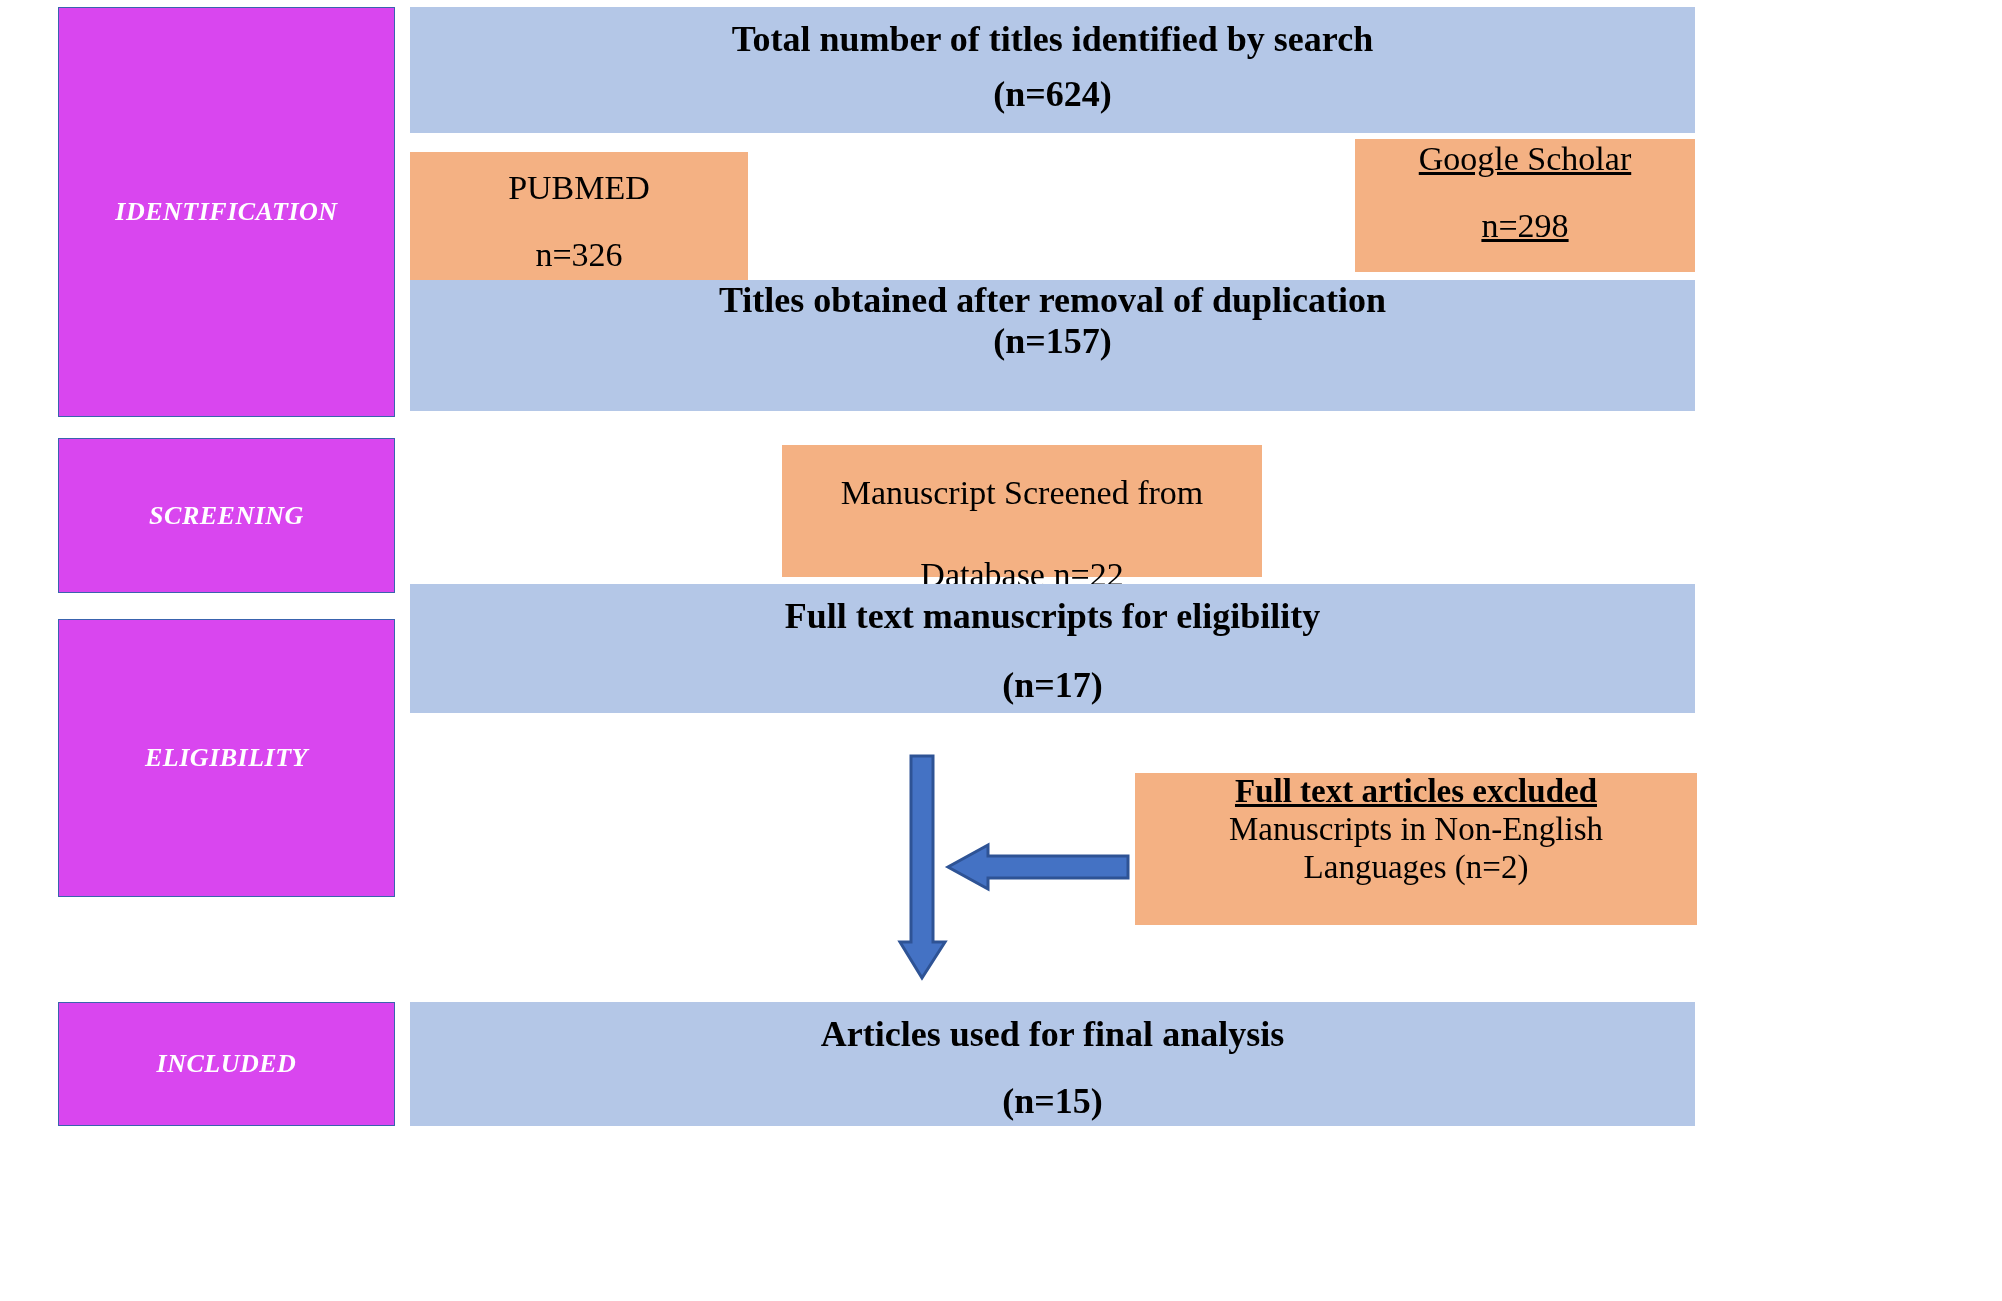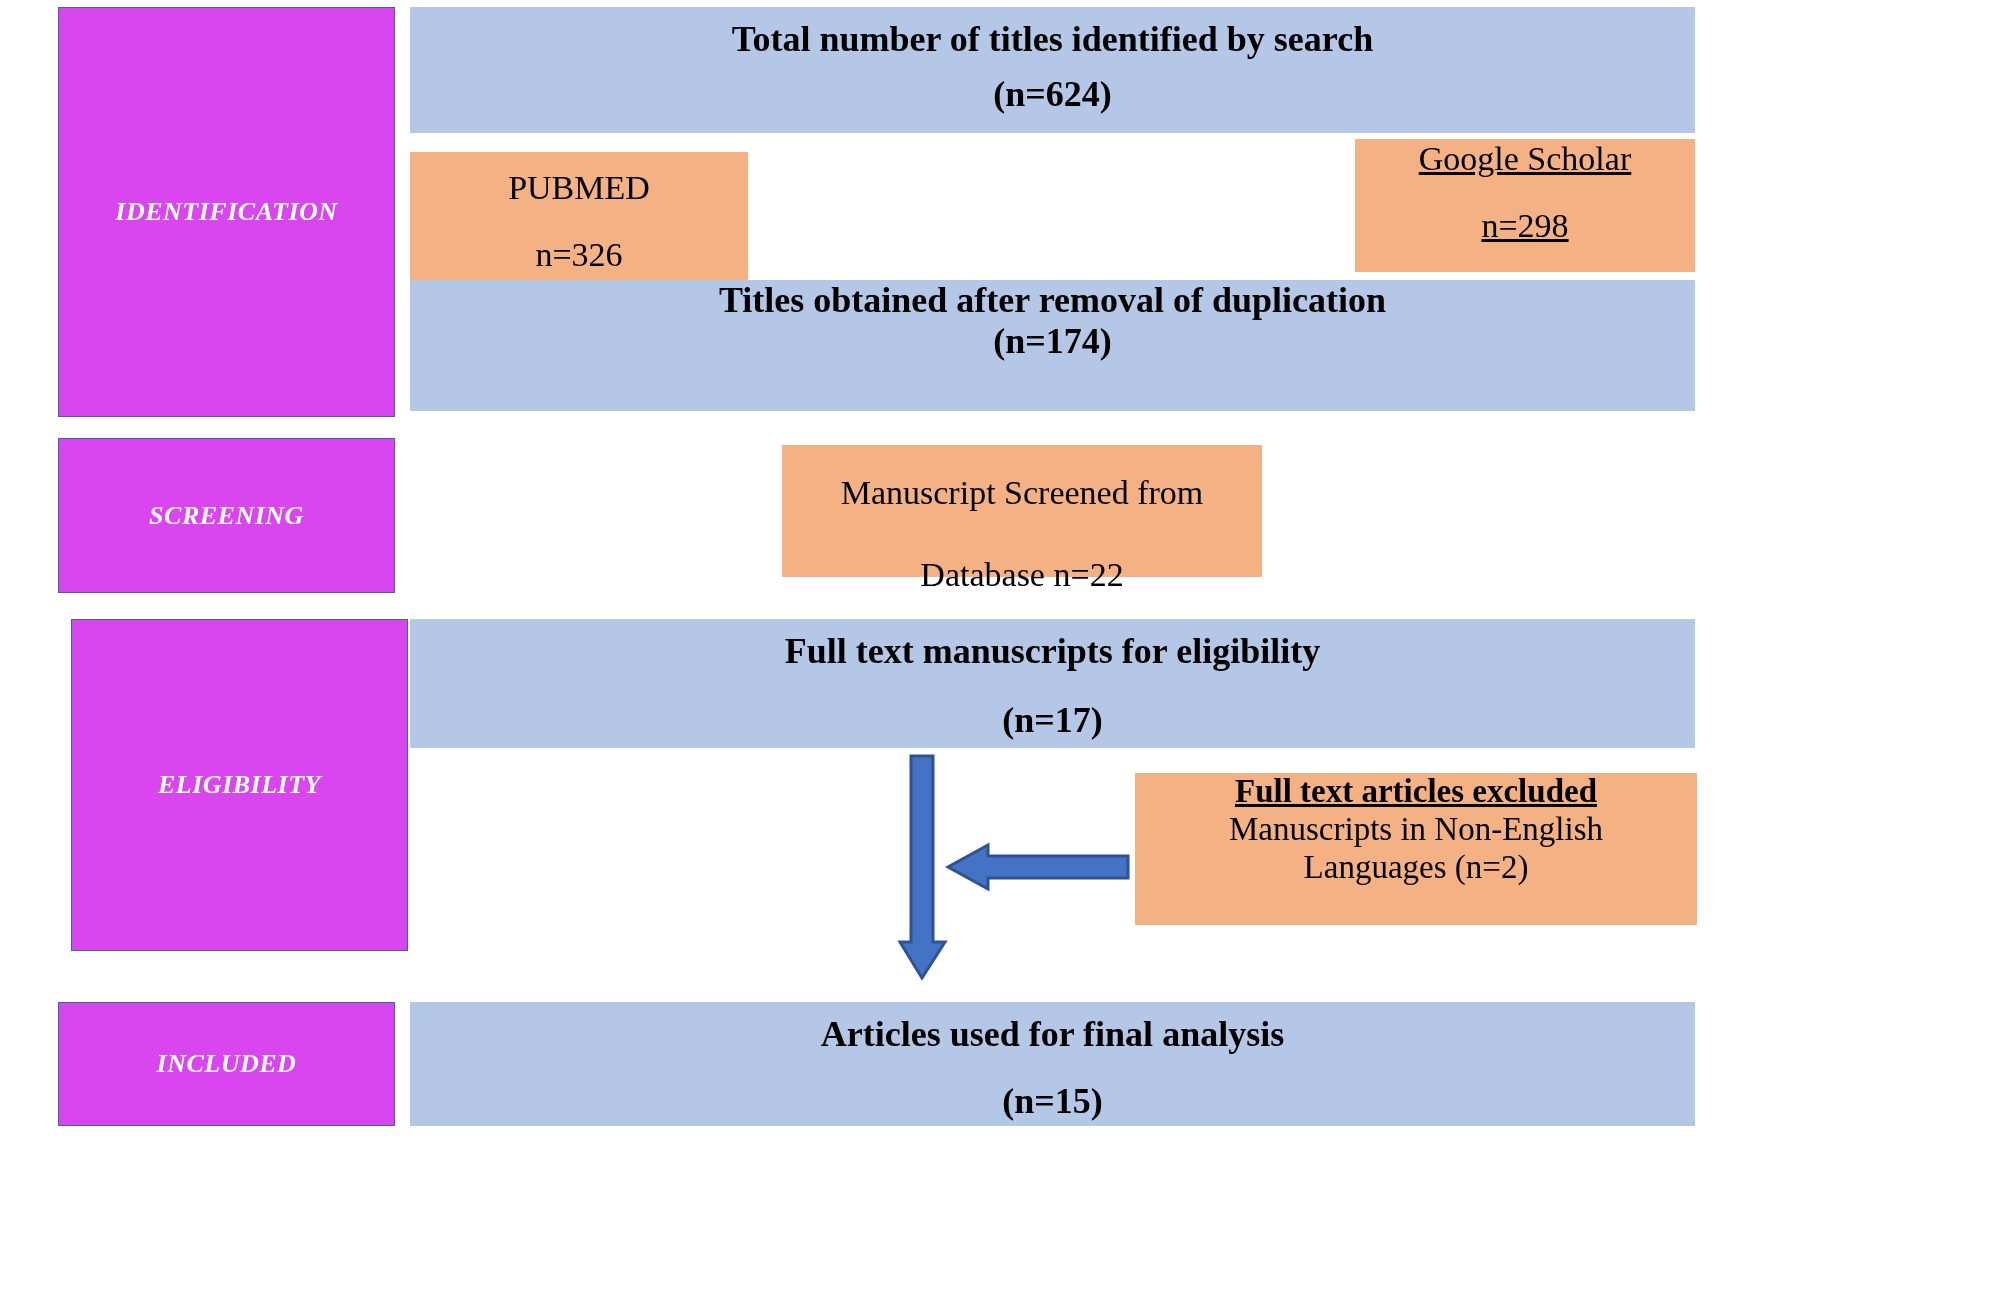--- a/index.html
+++ b/index.html
@@ -25,40 +25,40 @@
     align-items: center;
     justify-content: center;
     font-style: italic;
     font-weight: bold;
     font-size: 26px;
     letter-spacing: 0.5px;
     text-align: center;
   }
   #stage-identification { top: 7px;    height: 410px; }
   #stage-screening      { top: 438px;  height: 155px; }
-  #stage-eligibility    { top: 619px;  height: 332px; margin-left: 13px; }
+  #stage-eligibility    { top: 619px;  height: 278px; }
   #stage-included       { top: 1002px; height: 124px; }
 
   
   .bluebox {
     position: absolute;
     left: 410px;
     width: 1285px;
     background: #B4C7E7;
     text-align: center;
     font-weight: bold;
     font-size: 36px;
     display: flex;
     flex-direction: column;
     align-items: center;
     box-sizing: border-box;
   }
   #box-total    { top: 7px;    height: 126px; padding-top: 12px; gap: 14px; }
   #box-dedup    { top: 280px;  height: 131px; padding-top: 0; }
-  #box-fulltext { top: 619px;  height: 129px; padding-top: 12px; gap: 28px; }
+  #box-fulltext { top: 584px;  height: 129px; padding-top: 12px; gap: 28px; }
   #box-final    { top: 1002px; height: 124px; padding-top: 12px; gap: 26px; }
 
   
   .orangebox {
     position: absolute;
     background: #F4B183;
     text-align: center;
     font-size: 34px;
     font-weight: normal;
     display: flex;
@@ -114,21 +114,21 @@
     <div class="line">n=326</div>
   </div>
 
   <div class="orangebox" id="box-scholar">
     <div class="line">Google Scholar</div>
     <div class="line">n=298</div>
   </div>
 
   <div class="bluebox" id="box-dedup">
     <div class="line">Titles obtained after removal of duplication</div>
-    <div class="line">(n=174)</div>
+    <div class="line">(n=157)</div>
   </div>
 
   <div class="orangebox" id="box-screened">
     <div class="line">Manuscript Screened from</div>
     <div class="line">Database n=22</div>
   </div>
 
   <div class="bluebox" id="box-fulltext">
     <div class="line">Full text manuscripts for eligibility</div>
     <div class="line">(n=17)</div>

